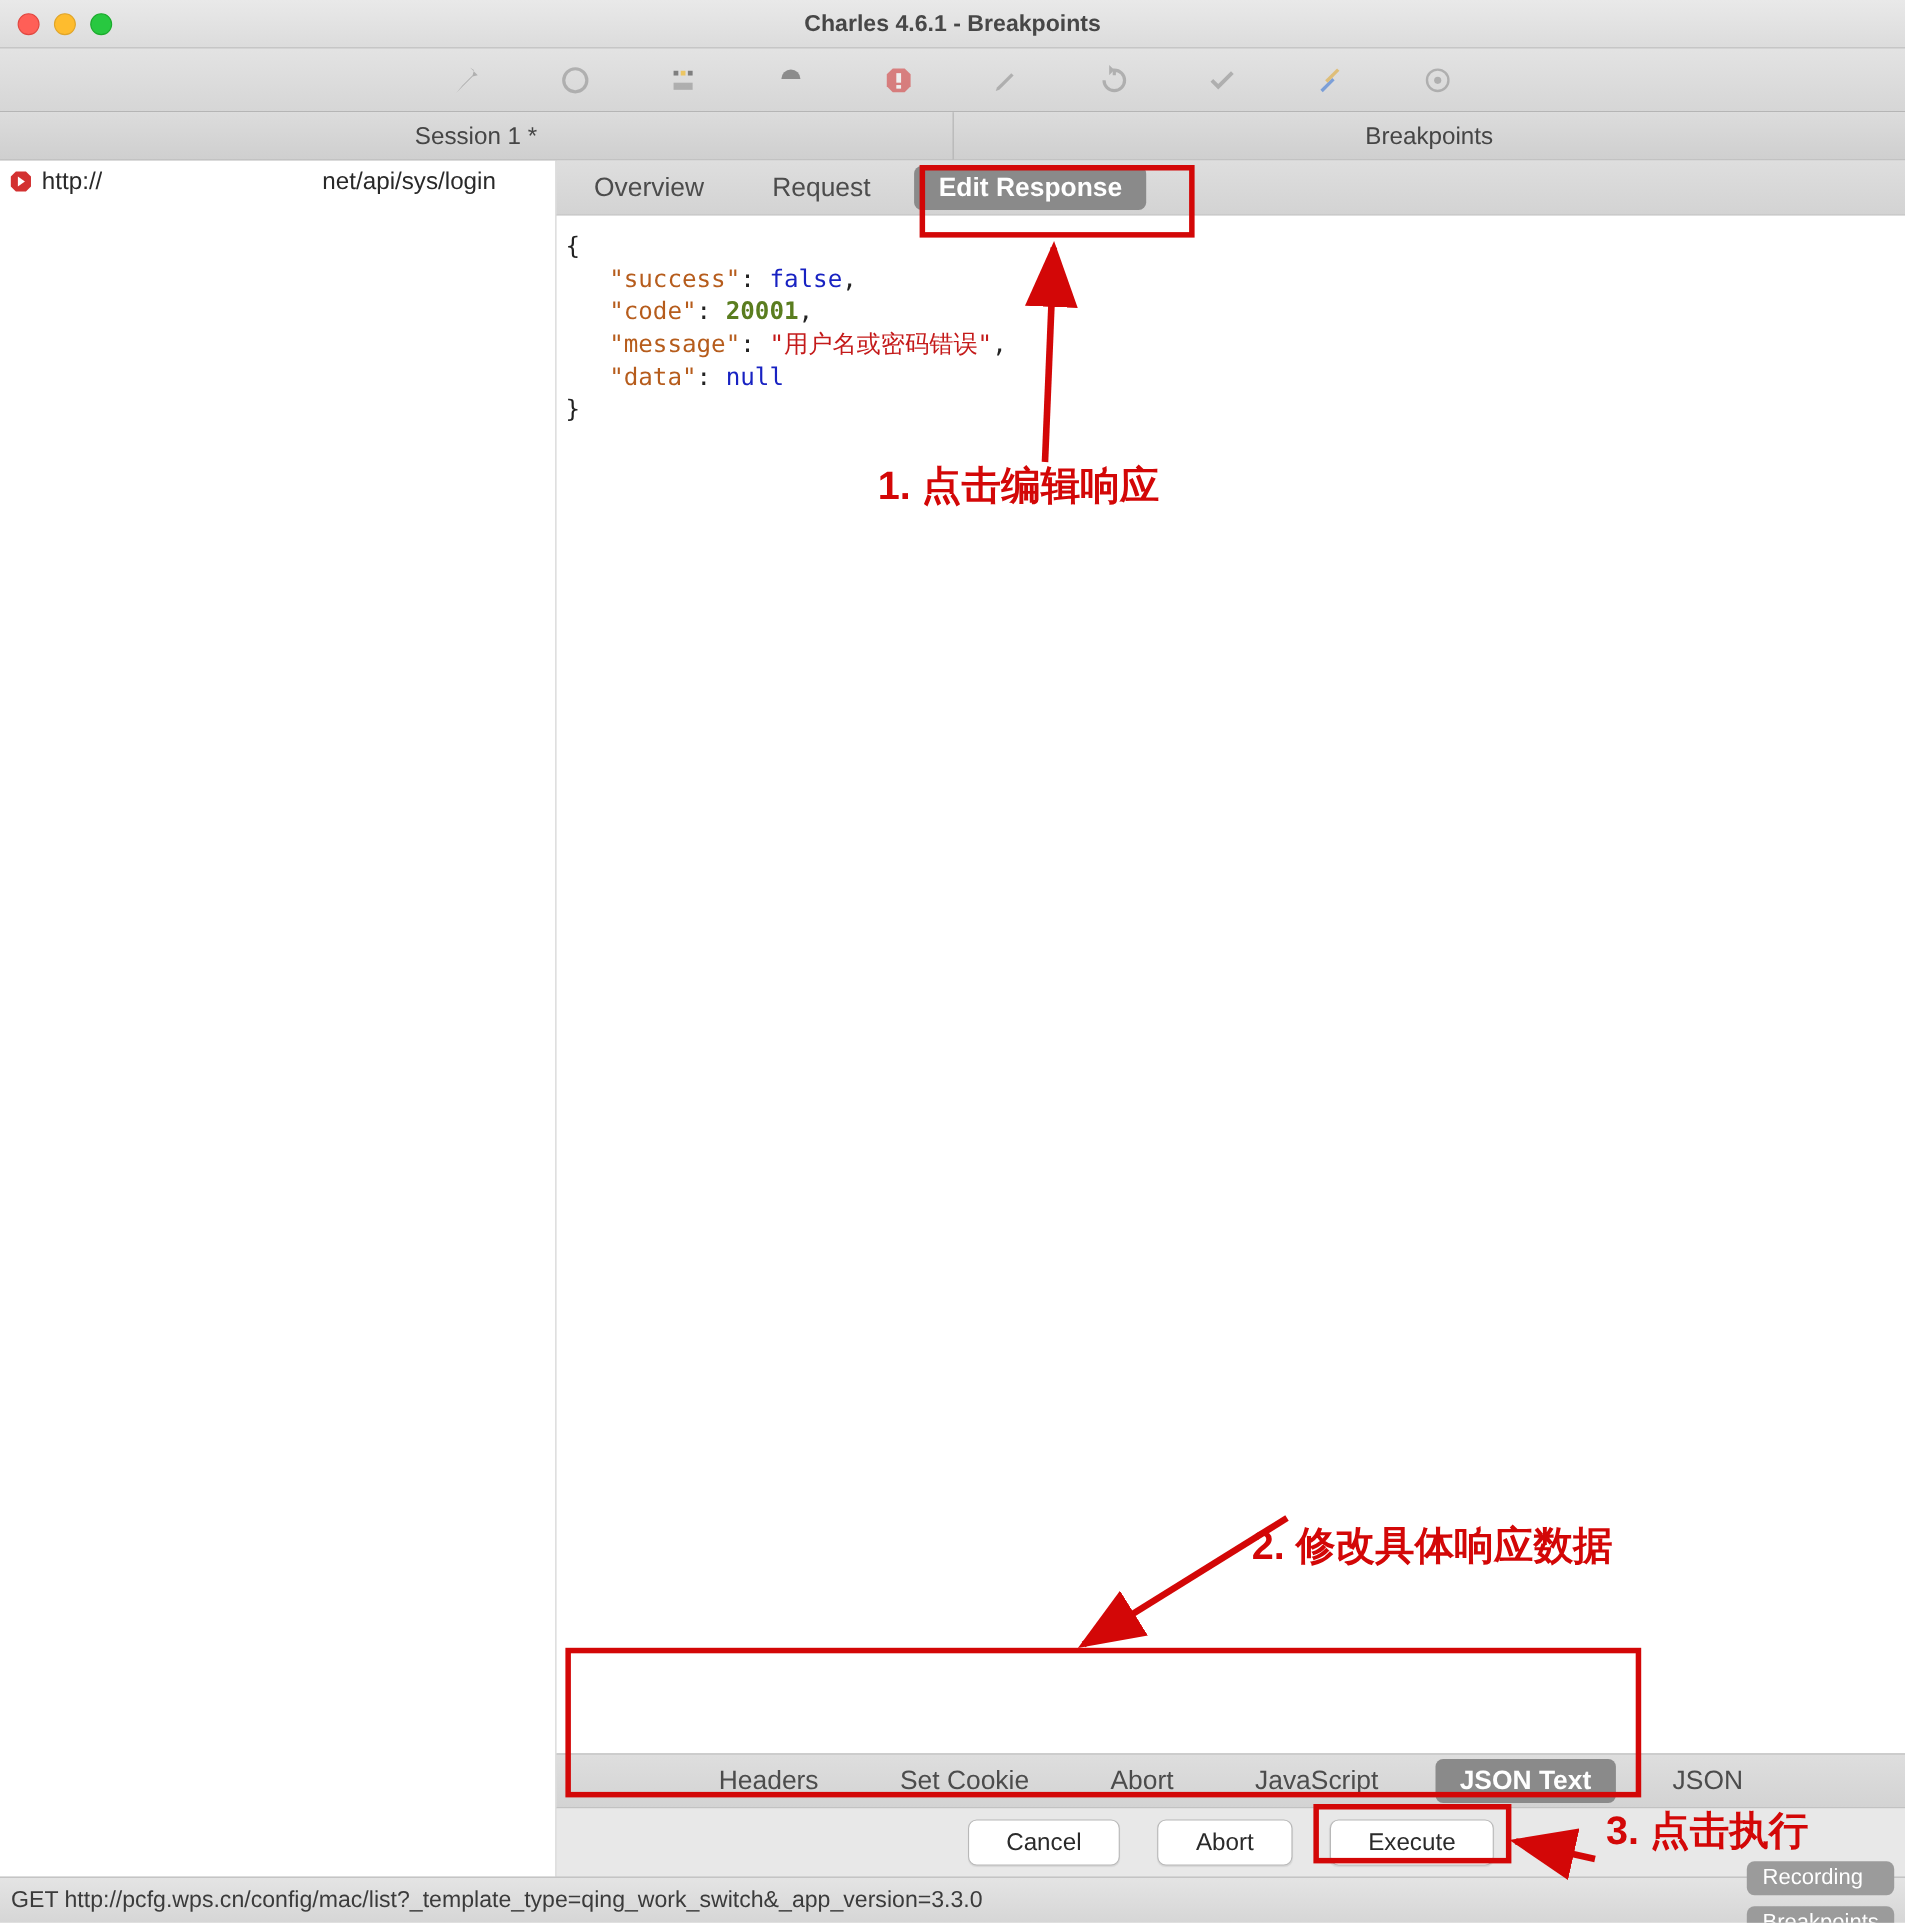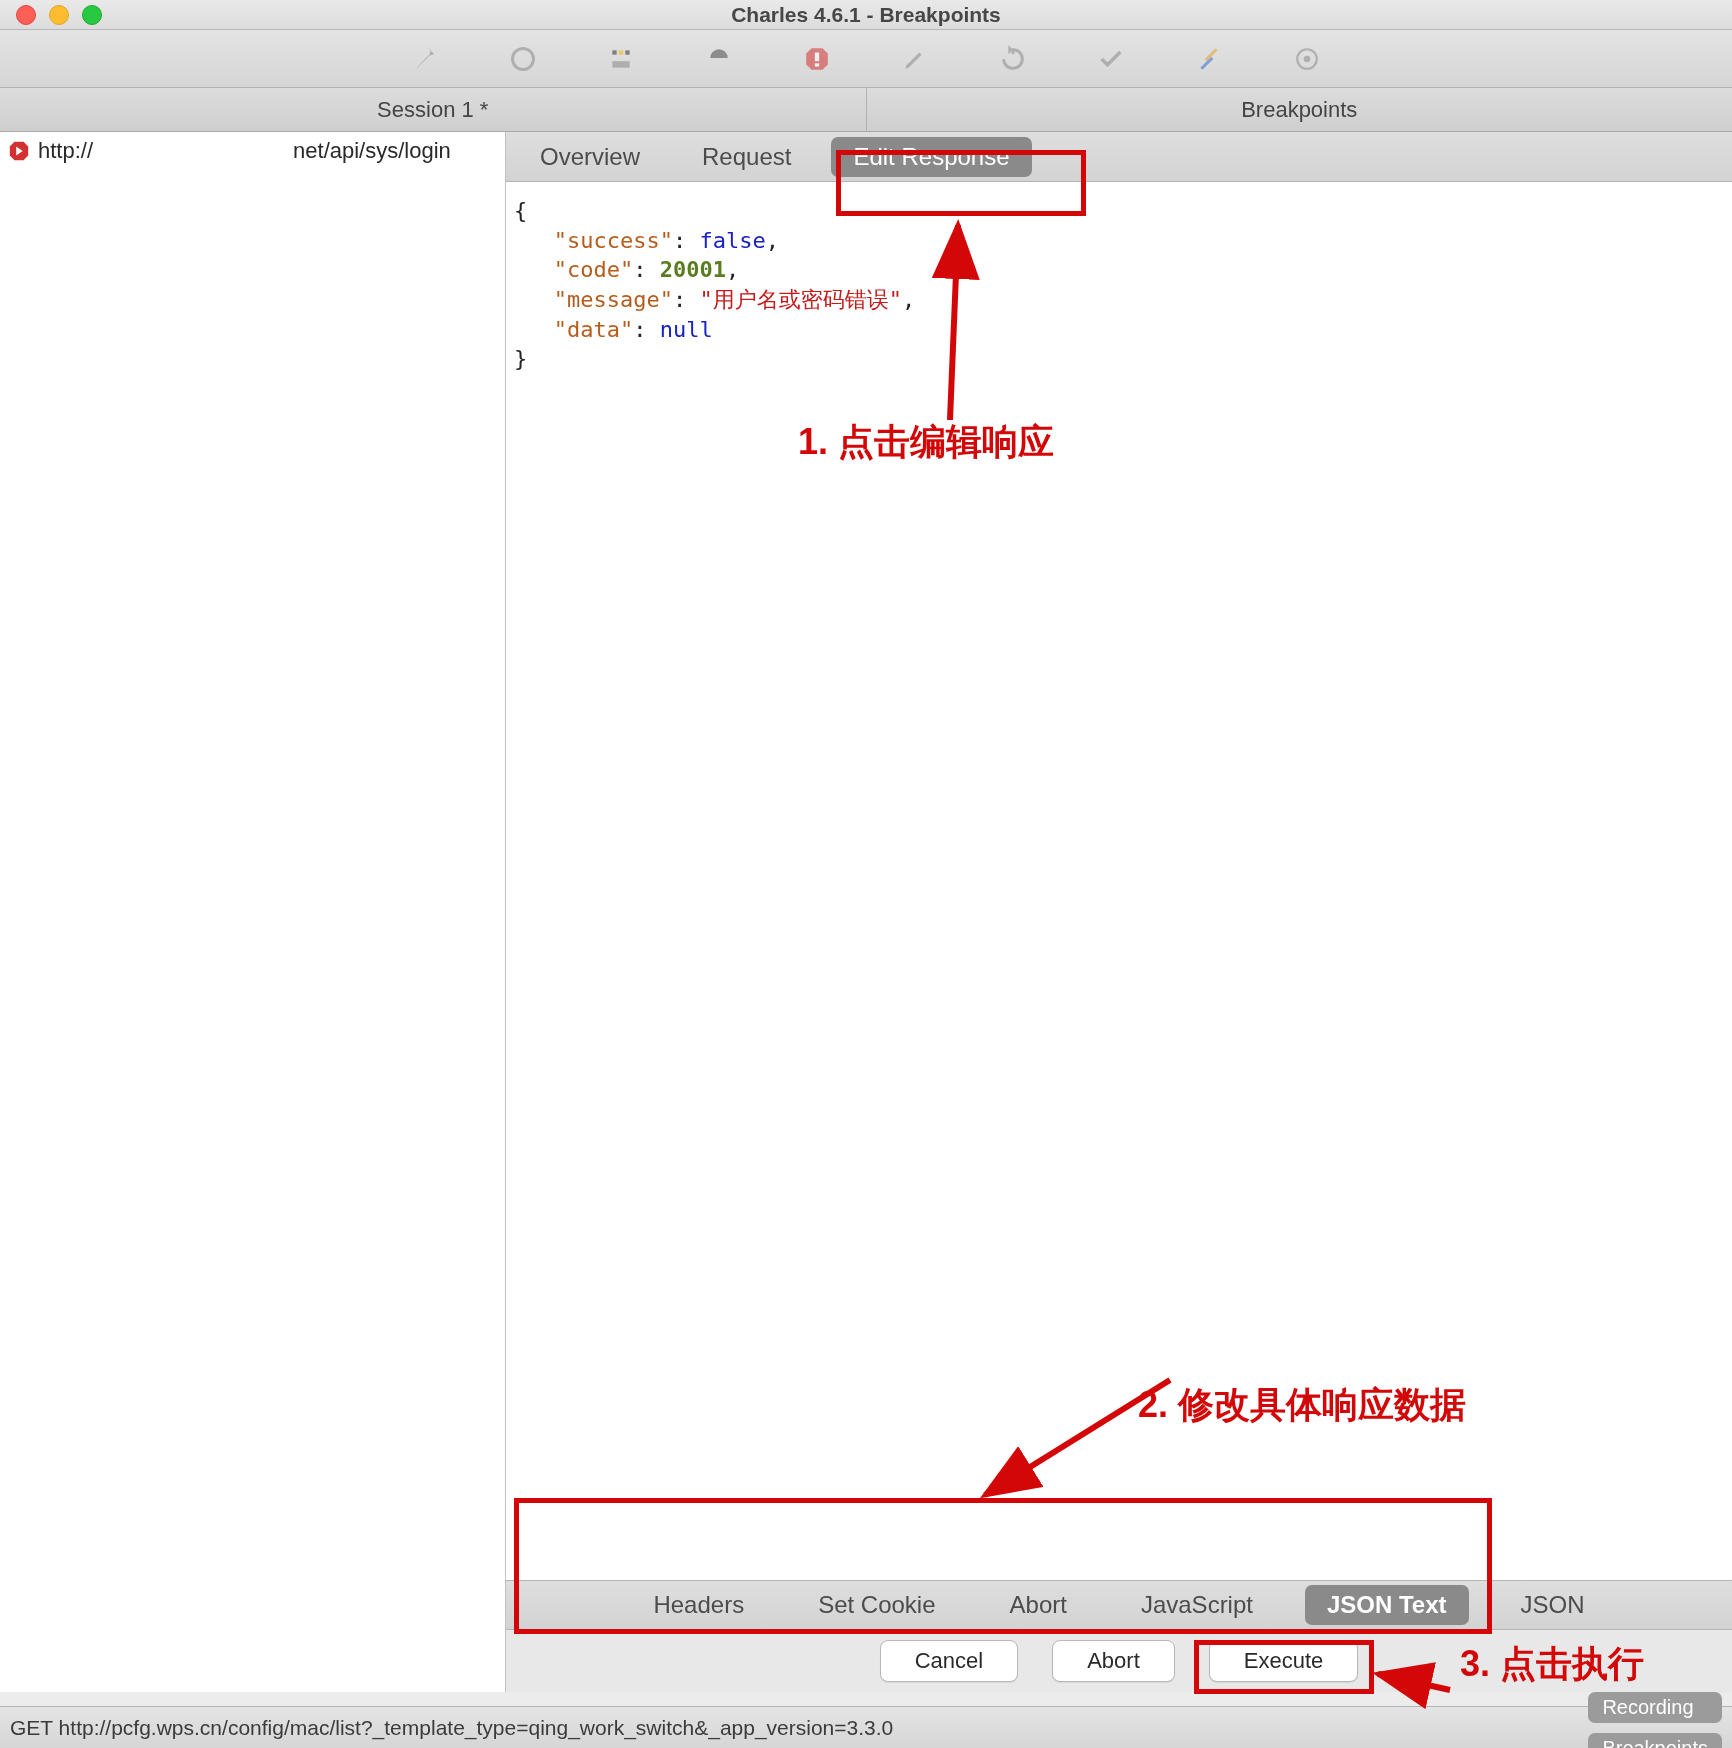--- a/index.html
+++ b/index.html
@@ -6,21 +6,21 @@
     body {
       font-family: -apple-system, BlinkMacSystemFont, "Helvetica Neue", Arial, sans-serif;
       font-size: 13px;
       background: #ececec;
       width: 1732px;
       height: 1748px;
       position: relative;
       overflow: hidden;
     }
     .titlebar {
-      height: 30px;
+      height: 44px;
       background: linear-gradient(#e9e9e9, #dcdcdc);
       display: flex;
       align-items: center;
       position: relative;
       border-bottom: 1px solid #b8b8b8;
     }
     .traffic-lights {
       display: flex;
       gap: 13px;
       padding-left: 16px;
@@ -118,21 +118,21 @@
     .ctab {
       padding: 6px 22px;
       font-size: 24px;
       color: #4c4c4c;
       border-radius: 7px;
       font-weight: 500;
     }
     .ctab.active {
       background: #8a8a8a;
       color: #fff;
-      font-weight: 400;
+      font-weight: 700;
     }
     .json-editor {
       flex: 1;
       background: #fff;
       padding: 14px 8px;
       font-family: "Menlo", "Monaco", monospace;
       font-size: 22px;
       line-height: 1.35;
       white-space: pre;
       color: #222;

